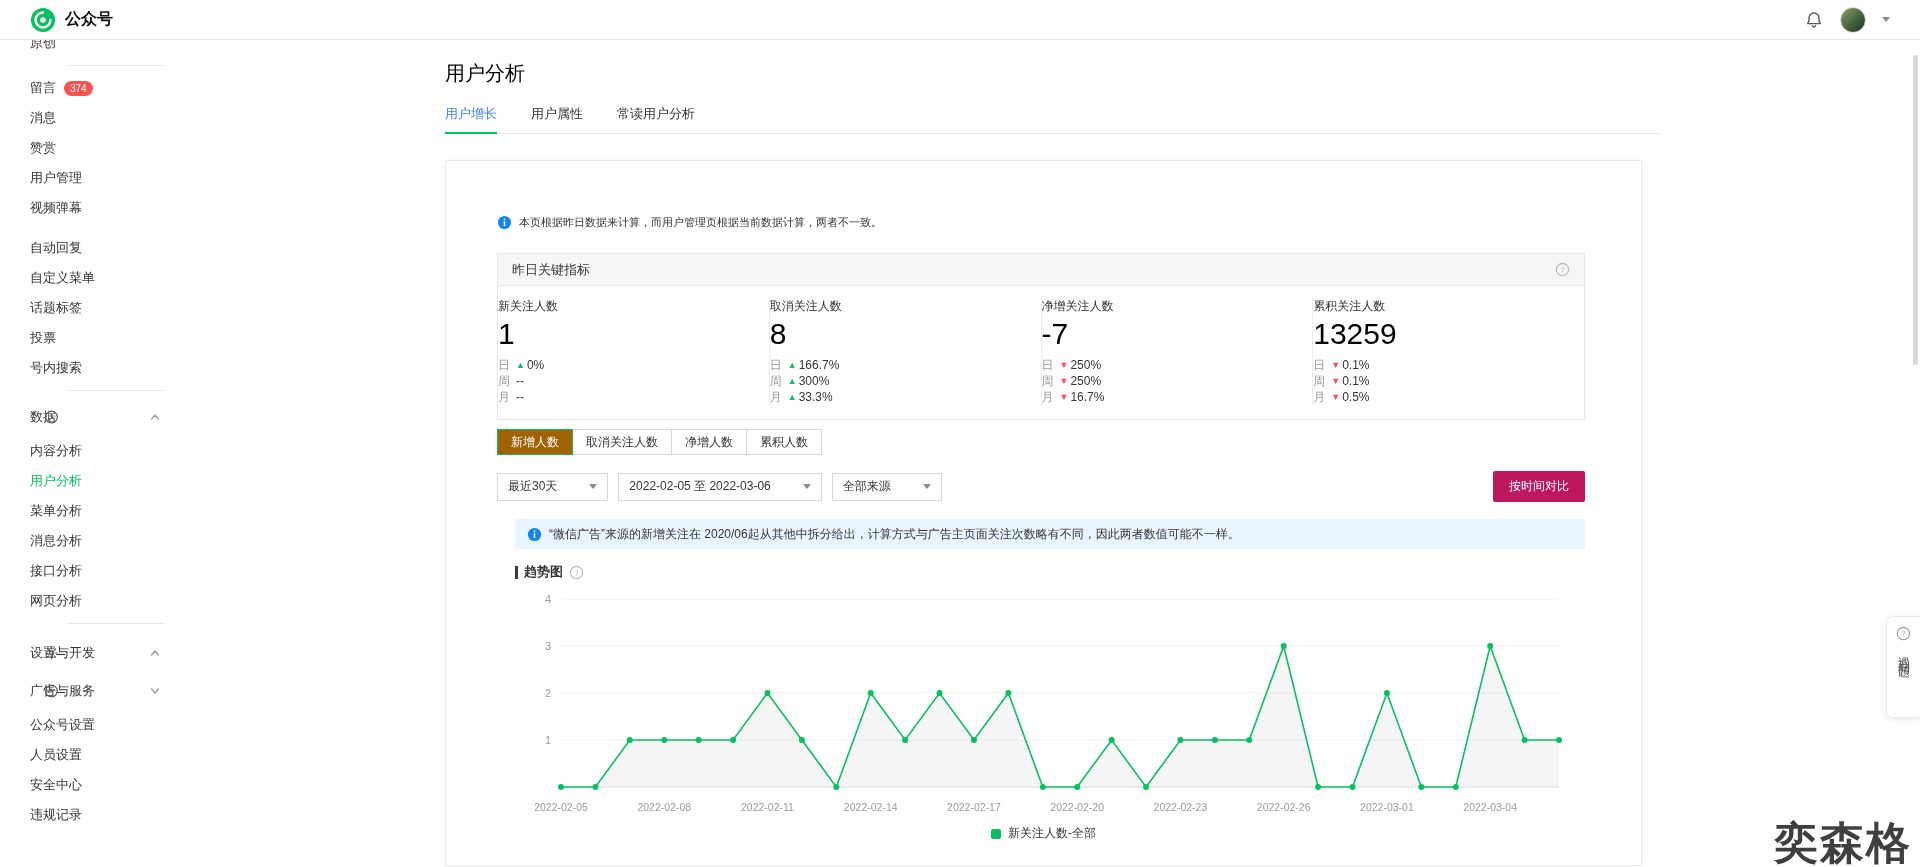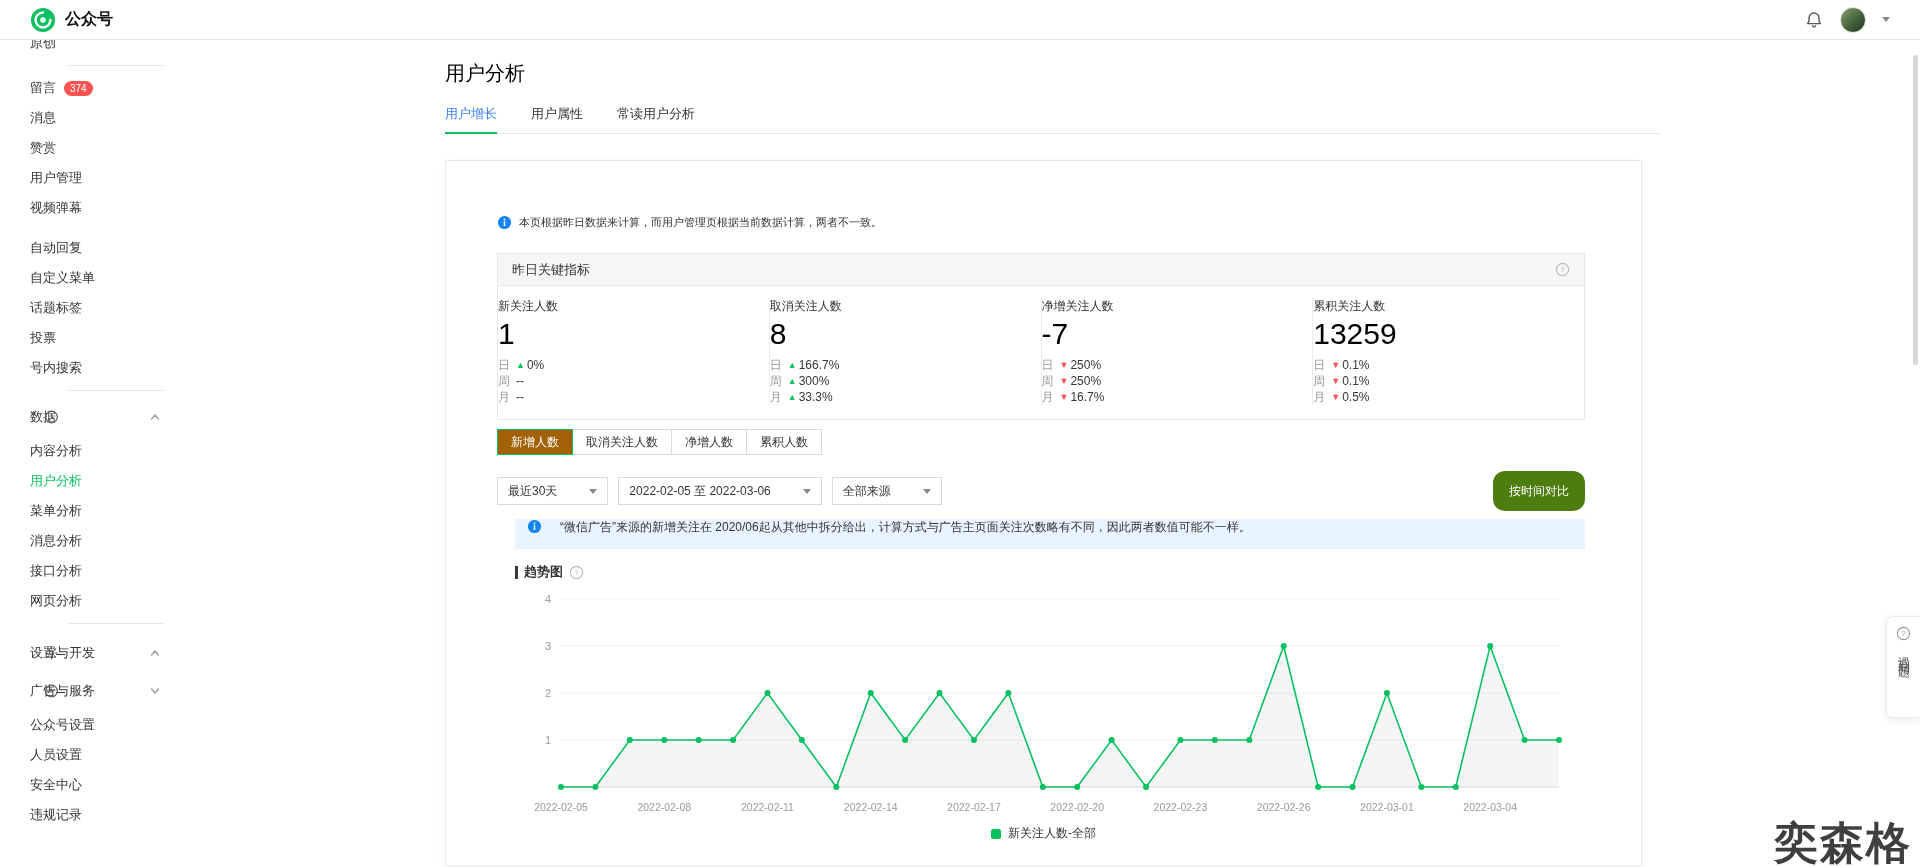--- a/index.html
+++ b/index.html
@@ -61,23 +61,23 @@
 
   .seg-tabs{position:absolute;left:51px;top:268px;display:flex}
   .seg{height:26px;padding:0 13px;display:flex;align-items:center;font-size:12px;background:#fff;border:1px solid #d9d9d9;margin-left:-1px;color:#353535;cursor:pointer}
   .seg:first-child{margin-left:0}
   .seg.active{background:#a16207;border-color:#07c160;color:#fff;position:relative;z-index:1}
 
   .filter-row{position:absolute;left:51px;right:56px;top:310px;display:flex;align-items:center}
   .dropdowns{display:flex;gap:10px}
   .dd{height:28px;border:1px solid #d9d9d9;background:#fff;display:flex;align-items:center;gap:32px;padding:0 10px;font-size:12px;color:#353535;cursor:pointer}
   .caret{width:0;height:0;border-left:4px solid transparent;border-right:4px solid transparent;border-top:5px solid #8a8a8a}
-  .compare-btn{margin-left:auto;height:40px;background:#4d7c0f;border:none;color:#fff;font-size:12px;padding:0 16px;border-radius:12px;cursor:pointer;font-family:inherit}
-
-  .banner{position:absolute;left:69px;right:56px;top:358px;height:30px;background:#e8f4ff;display:flex;gap:18px;padding:0 12px;font-size:12px;color:#353535}
+  .compare-btn{margin-left:auto;height:31px;background:#be185d;border:none;color:#fff;font-size:12px;padding:0 16px;border-radius:2px;cursor:pointer;font-family:inherit}
+
+  .banner{position:absolute;left:69px;right:56px;top:358px;height:30px;background:#e8f4ff;display:flex;align-items:center;gap:7px;padding:0 12px;font-size:12px;color:#353535}
 
   .trend-head{position:absolute;left:69px;top:402px;display:flex;align-items:center;gap:6px}
   .trend-bar{width:3px;height:13px;background:#393939}
   .trend-title{font-size:13px;font-weight:700;color:#353535}
 
   .chart-wrap{position:absolute;left:69px;top:424px;width:1070px;height:238px}
 
   .legend{position:absolute;left:0;right:0;top:664px;display:flex;justify-content:center;align-items:center;gap:7px;font-size:12px;color:#353535}
   .legend-swatch{width:10px;height:10px;border-radius:2px;background:#07c160;cursor:pointer}
 

